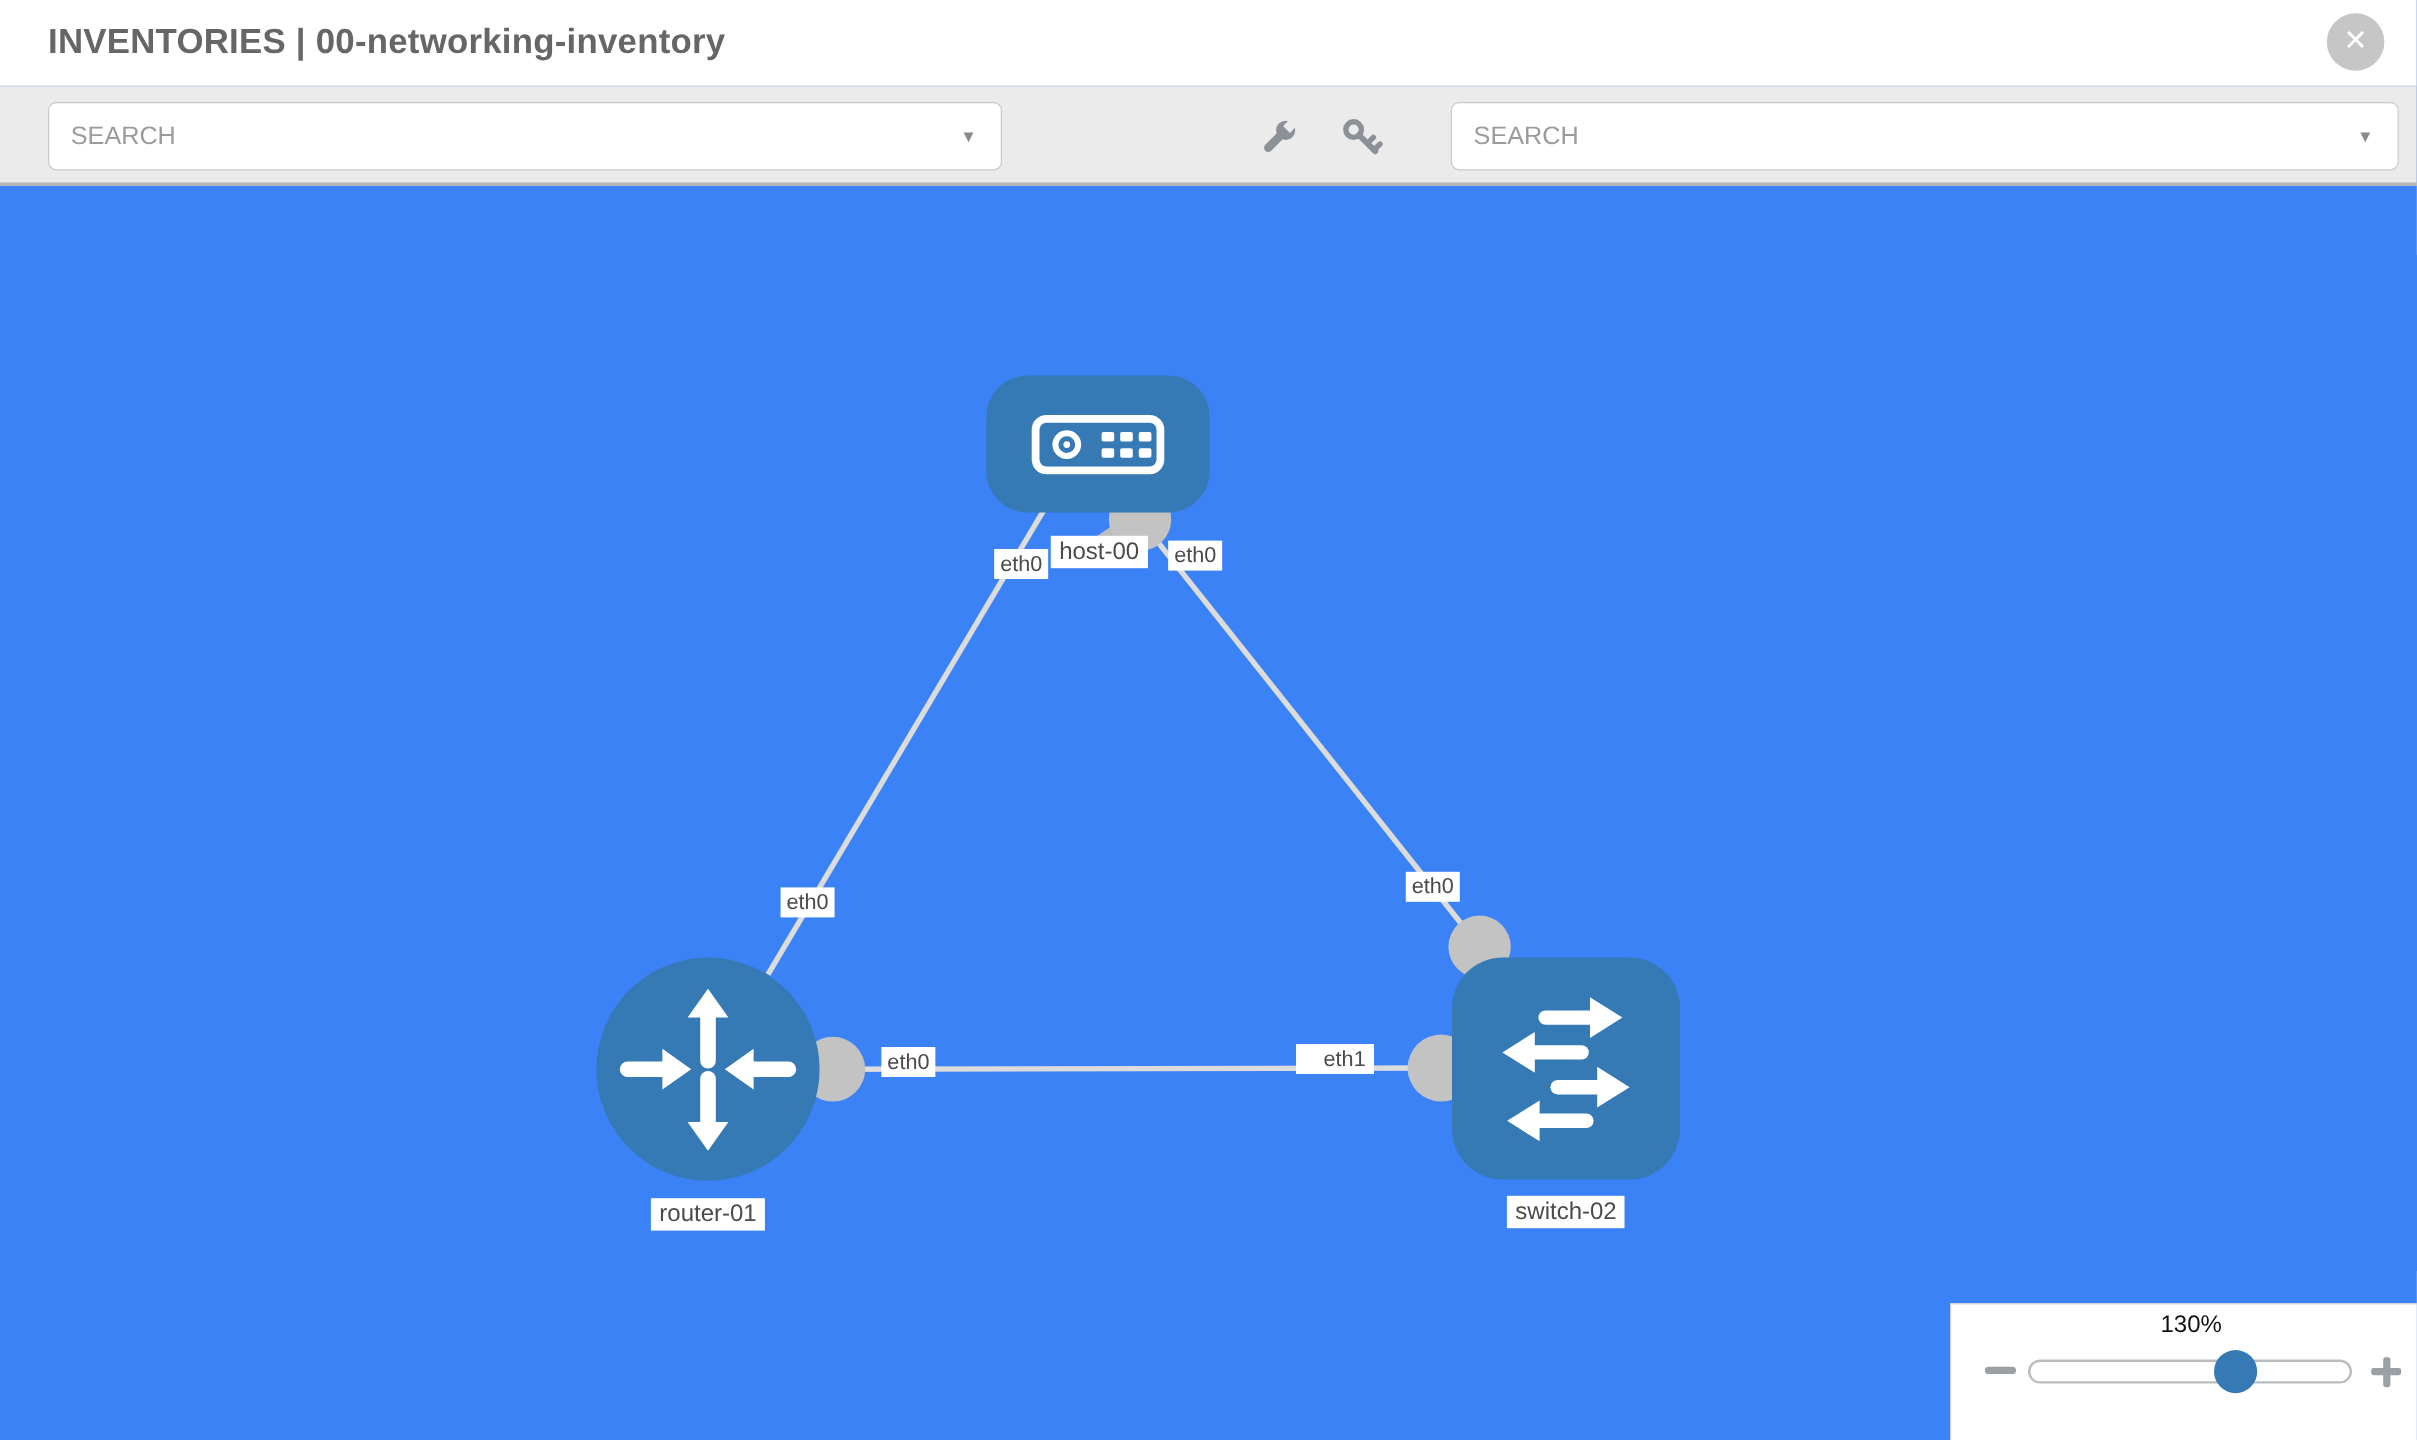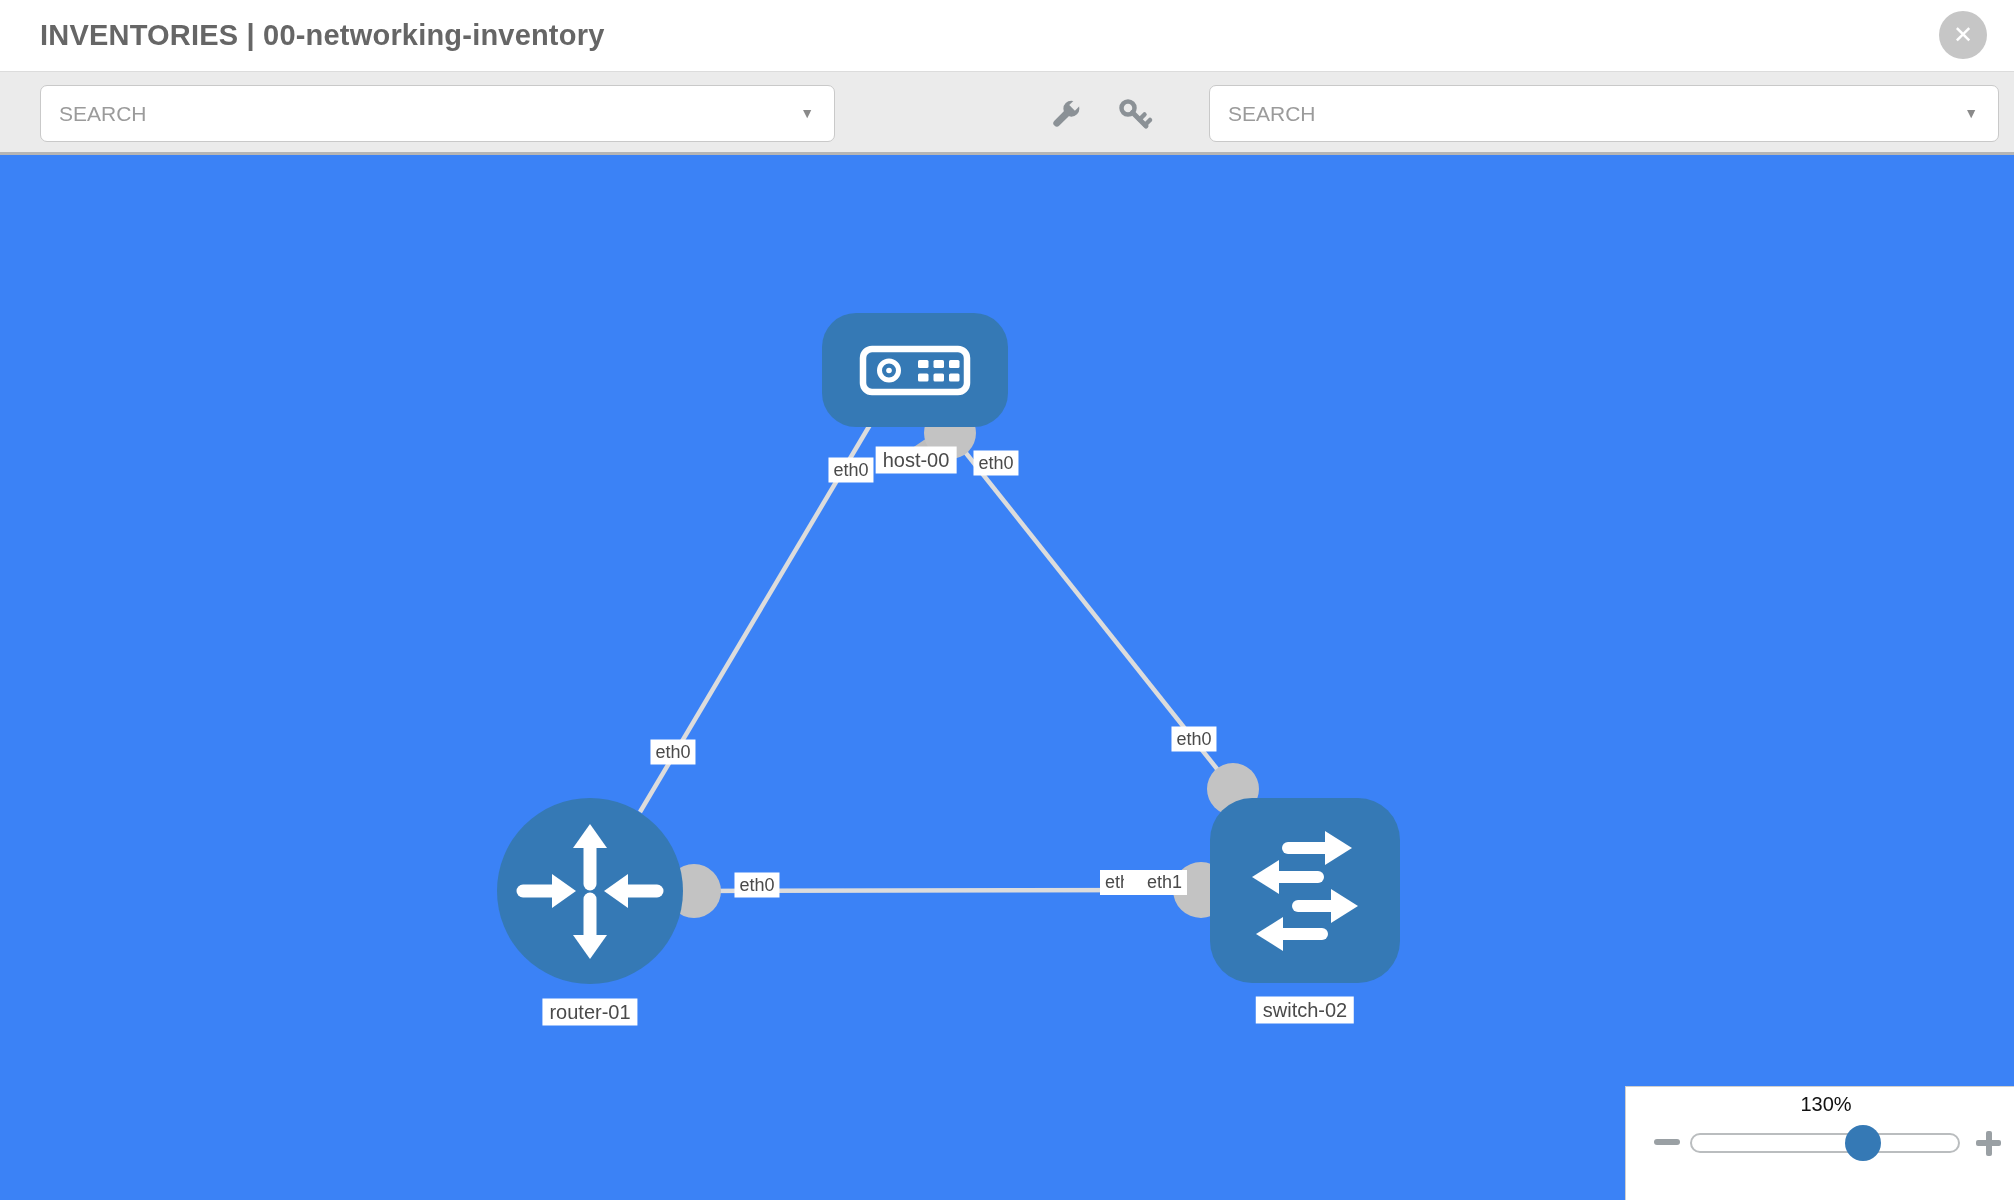--- a/index.html
+++ b/index.html
@@ -139,21 +139,21 @@
   <div class="nlabel node-label" style="left:916px; top:460px;">host-00</div>
   <div class="nlabel node-label" style="left:590px; top:1012px;">router-01</div>
   <div class="nlabel node-label" style="left:1305px; top:1010px;">switch-02</div>
 
   <div class="nlabel if-label" style="left:851px; top:470px;">eth0</div>
   <div class="nlabel if-label" style="left:996px; top:463px;">eth0</div>
   <div class="nlabel if-label" style="left:673px; top:752px;">eth0</div>
   <div class="nlabel if-label" style="left:757px; top:885px;">eth0</div>
   <div class="nlabel if-label" style="left:1194px; top:739px;">eth0</div>
   <div class="if-label-abs" style="left:1100px; top:870px;">eth0</div>
-  <div class="if-label-abs if-front" style="left:1124px; top:870px;padding-left:23px;">eth1</div>
+  <div class="if-label-abs if-front" style="left:1080px; top:870px;padding-left:23px;">eth1</div>
 
   <div class="zoom-panel">
     <div class="zoom-level">130%</div>
     <div class="zoom-minus"></div>
     <div class="zoom-track"></div>
     <div class="zoom-handle"></div>
     <div class="zoom-plus-h"></div>
     <div class="zoom-plus-v"></div>
   </div>
 

